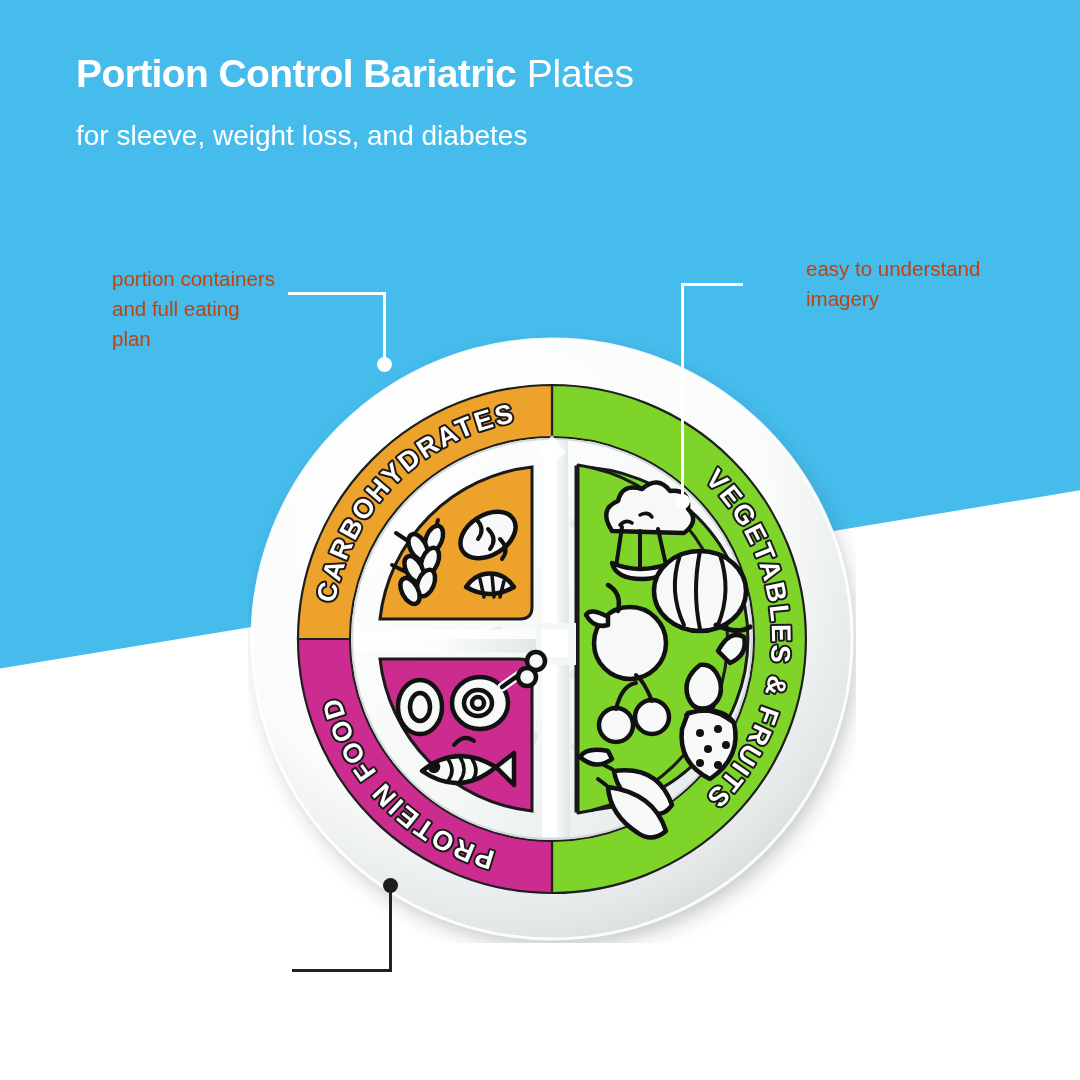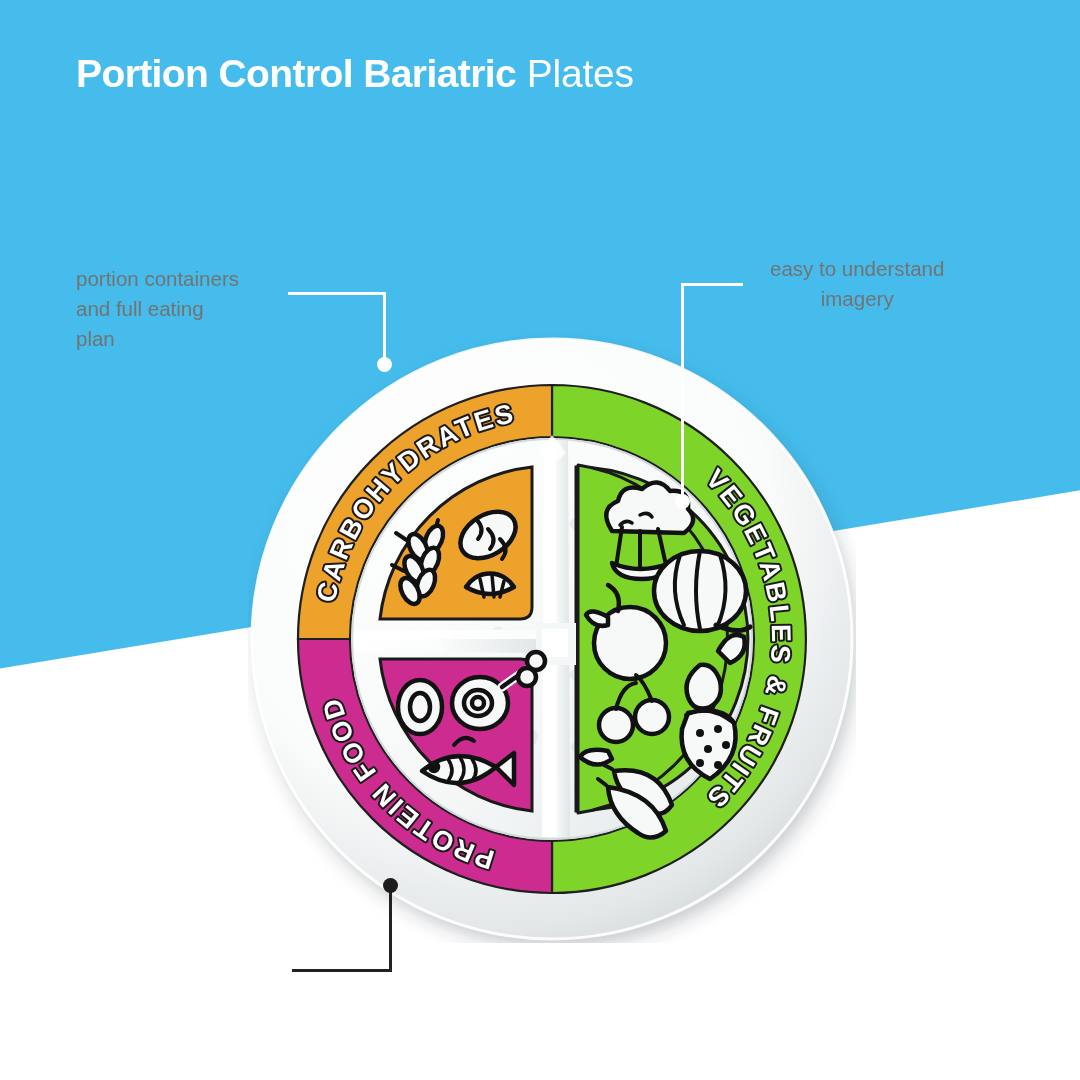--- a/index.html
+++ b/index.html
@@ -56,25 +56,25 @@
   }
 
   
   .callout-text {
     position: absolute;
     font-size: 20.5px;
     line-height: 30px;
     font-weight: 400;
     white-space: pre-line;
   }
-  .callout-text.light { color: #737373; }
+  .callout-text.light { color: #c2410c; margin-left: 36px; }
   .callout-text.dark  { color: #2b2b2b; }
 
   .callout-left  { left: 76px;  top: 264px; }
-  .callout-right { left: 770px; top: 254px; text-align: center; }
+  .callout-right { left: 770px; top: 254px; }
   .callout-bottom{ left: 92px;  top: 938px; }
 
   .cline {
     position: absolute;
     background: #ffffff;
   }
   .cline.dark { background: #222222; }
 
   .cdot {
     position: absolute;
@@ -109,20 +109,21 @@
 </head>
 <body>
 
 <div id="stage">
 
   <div class="bg-white"></div>
   <div class="bg-blue"></div>
 
   <div class="title"><b>Portion Control Bariatric</b><span> Plates</span></div>
 
+  <div class="subtitle">for sleeve, weight loss, and diabetes</div>
 
   <div id="plate-wrap">
     <svg width="608" height="608" viewBox="0 0 608 608" xmlns="http://www.w3.org/2000/svg">
       <defs>
         <radialGradient id="rimShade" cx="38%" cy="30%" r="78%">
           <stop offset="0%" stop-color="#ffffff"></stop>
           <stop offset="62%" stop-color="#fafbfb"></stop>
           <stop offset="88%" stop-color="#e3e7e8"></stop>
           <stop offset="100%" stop-color="#cfd6d7"></stop>
         </radialGradient>

